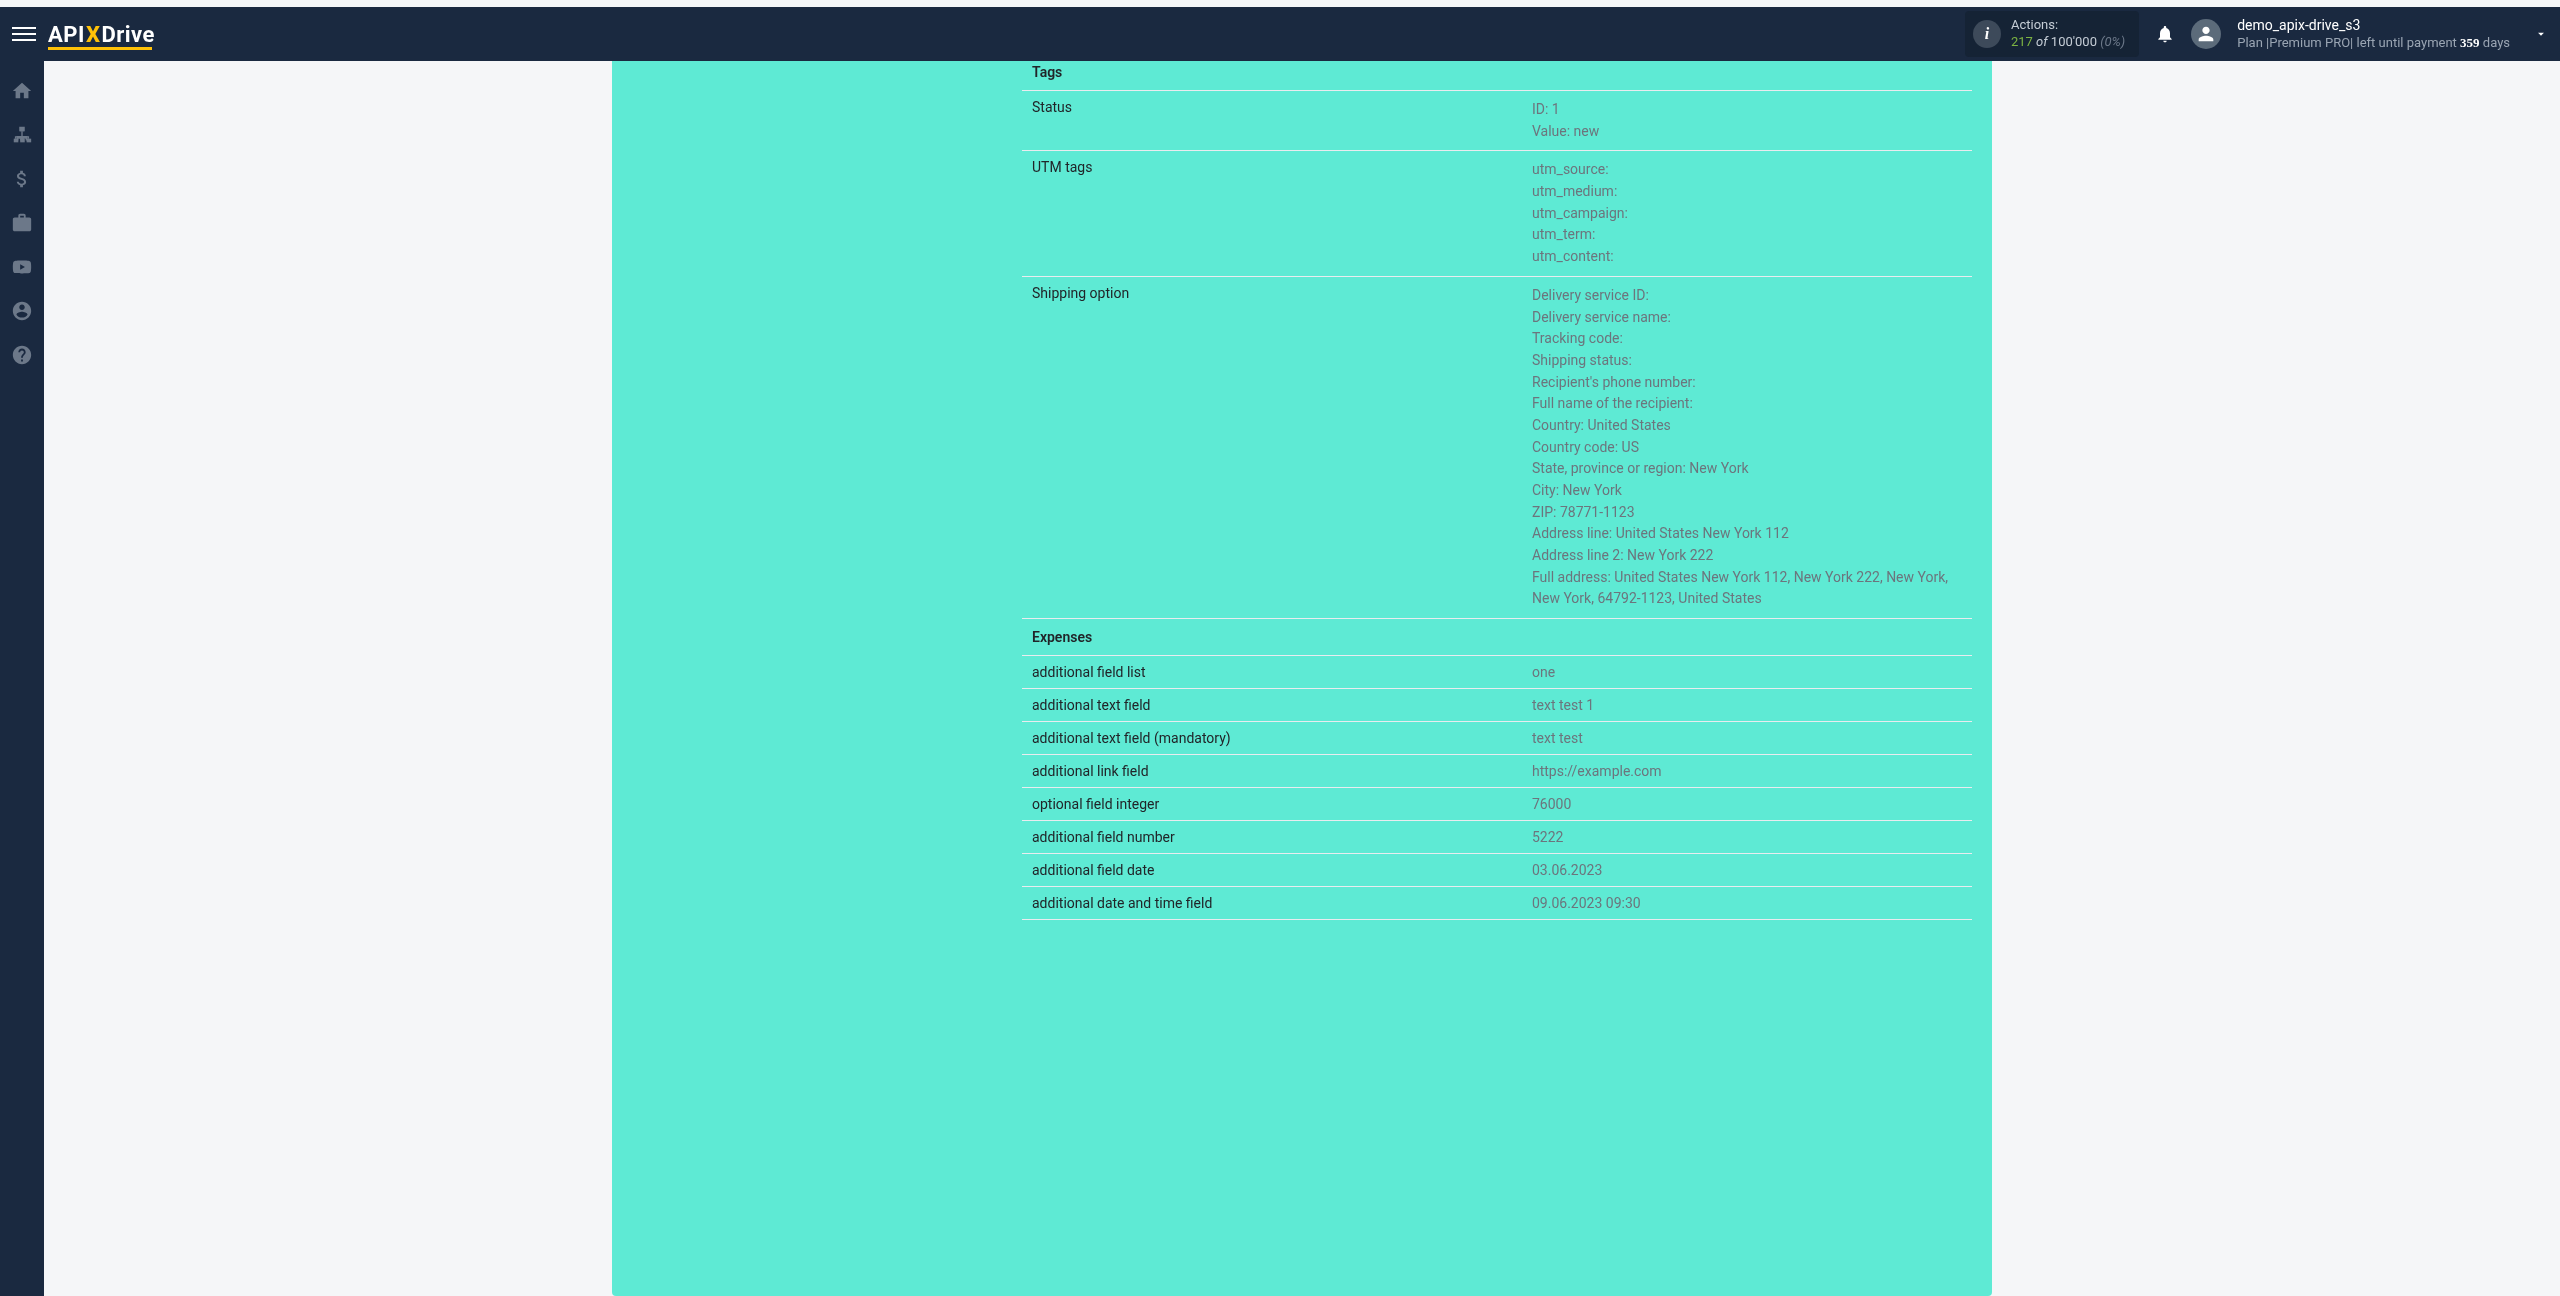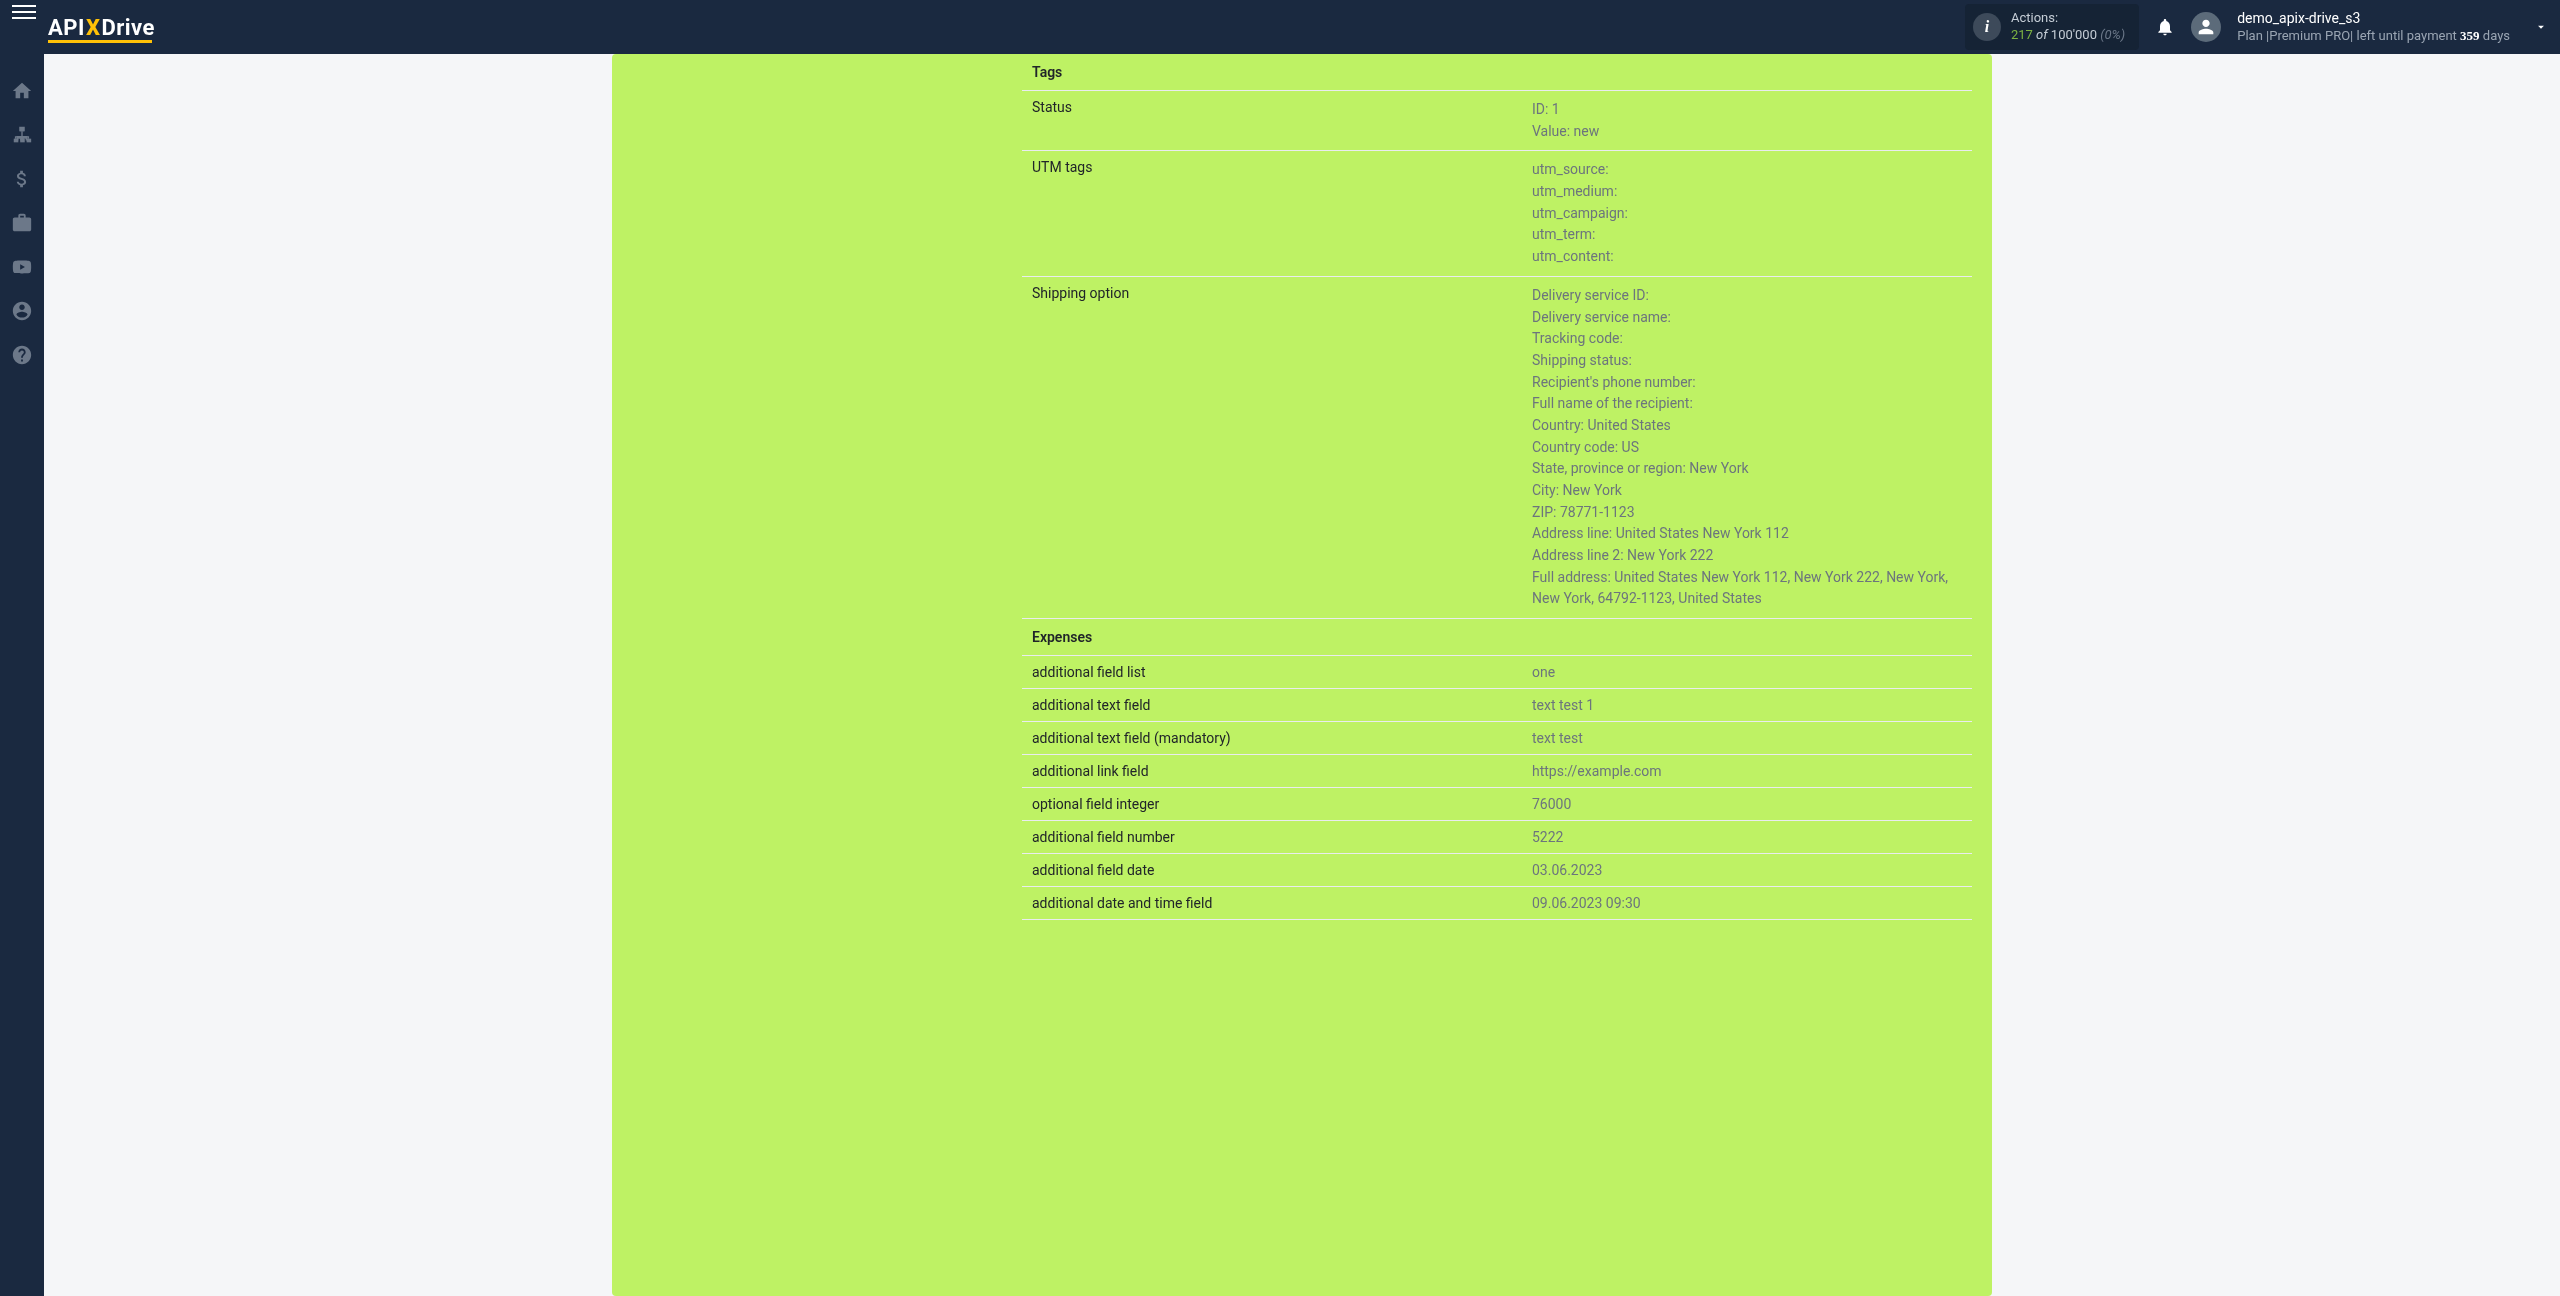--- a/index.html
+++ b/index.html
@@ -1,18 +1,18 @@
 <!DOCTYPE html>
 <html><head>
 <meta charset="utf-8">
 <style>
 * { margin: 0; padding: 0; box-sizing: border-box; }
 body { font-family: -apple-system, BlinkMacSystemFont, "Segoe UI", Roboto, "Helvetica Neue", Arial, sans-serif; background: #f5f6f8; color: #212529; font-size: 14px; }
 
-.topbar { background: #1a2940; height: 54px; display: flex; padding: 0 12px; position: fixed; top: 0; left: 0; right: 0; z-index: 100; }
+.topbar { background: #1a2940; height: 54px; display: flex; align-items: center; padding: 0 12px; position: fixed; top: 7px; left: 0; right: 0; z-index: 100; }
 .hamburger { width: 24px; height: 24px; cursor: pointer; display: flex; flex-direction: column; justify-content: center; gap: 4px; margin-right: 12px; }
 .hamburger span { height: 2px; background: #fff; display: block; }
 .logo { display: flex; align-items: center; font-size: 22px; font-weight: 700; color: #fff; letter-spacing: 0.5px; }
 .logo .x { color: #ffc107; font-weight: 800; margin: 0 1px; position: relative; }
 .logo .x::after { content: ''; position: absolute; left: -38px; right: -52px; bottom: -3px; height: 3px; background: #ffc107; }
 .topbar-right { margin-left: auto; display: flex; align-items: center; gap: 16px; }
 .actions-box { background: #152335; border-radius: 4px; padding: 6px 14px 6px 8px; display: flex; align-items: center; gap: 10px; }
 .info-icon-circle { width: 28px; height: 28px; background: #3d4a5a; border-radius: 50%; display: flex; align-items: center; justify-content: center; color: #fff; font-style: italic; font-family: Georgia, serif; font-weight: bold; font-size: 16px; }
 .actions-text { font-size: 13px; line-height: 1.3; }
 .actions-label { color: #c5cdd6; }
@@ -27,21 +27,21 @@
 .user-name { font-weight: 400; }
 .user-plan { color: #9aa5b3; font-size: 13px; }
 .user-plan .days { color: #fff; font-weight: 600; font-family: Liberation Serif, serif; }
 .chevron-down { width: 14px; height: 14px; fill: #fff; margin-left: 8px; cursor: pointer; }
 
 .sidebar { position: fixed; left: 0; top: 54px; bottom: 0; width: 44px; background: #1a2940; display: flex; flex-direction: column; align-items: center; padding-top: 26px; gap: 22px; }
 .sidebar-item { width: 22px; height: 22px; fill: #6c7889; cursor: pointer; }
 
 .main { margin-left: 44px; margin-top: 54px; padding: 0; min-height: calc(100vh - 54px); }
 .content-wrapper { max-width: 1440px; margin: 0 auto; padding: 0 30px; }
-.card { background: #bef264; border-radius: 4px; padding: 0; min-height: calc(100vh - 54px); display: flex; }
+.card { background: #5eead4; border-radius: 4px; padding: 0; min-height: calc(100vh - 54px); display: flex; }
 .card-left { width: 410px; }
 .card-right { flex: 1; padding: 0 20px 0 0; }
 
 .data-table { width: 100%; border-collapse: collapse; }
 .data-table tr { border-bottom: 1px solid #e9ecef; }
 .data-table td { padding: 8px 10px; vertical-align: top; font-size: 14px; }
 .data-table td.label { width: 500px; color: #212529; }
 .data-table td.section-header { font-weight: 600; color: #212529; padding-top: 10px; padding-bottom: 10px; }
 .data-table td.value { color: #6c757d; }
 .data-table td.value .line { display: block; line-height: 1.55; }

